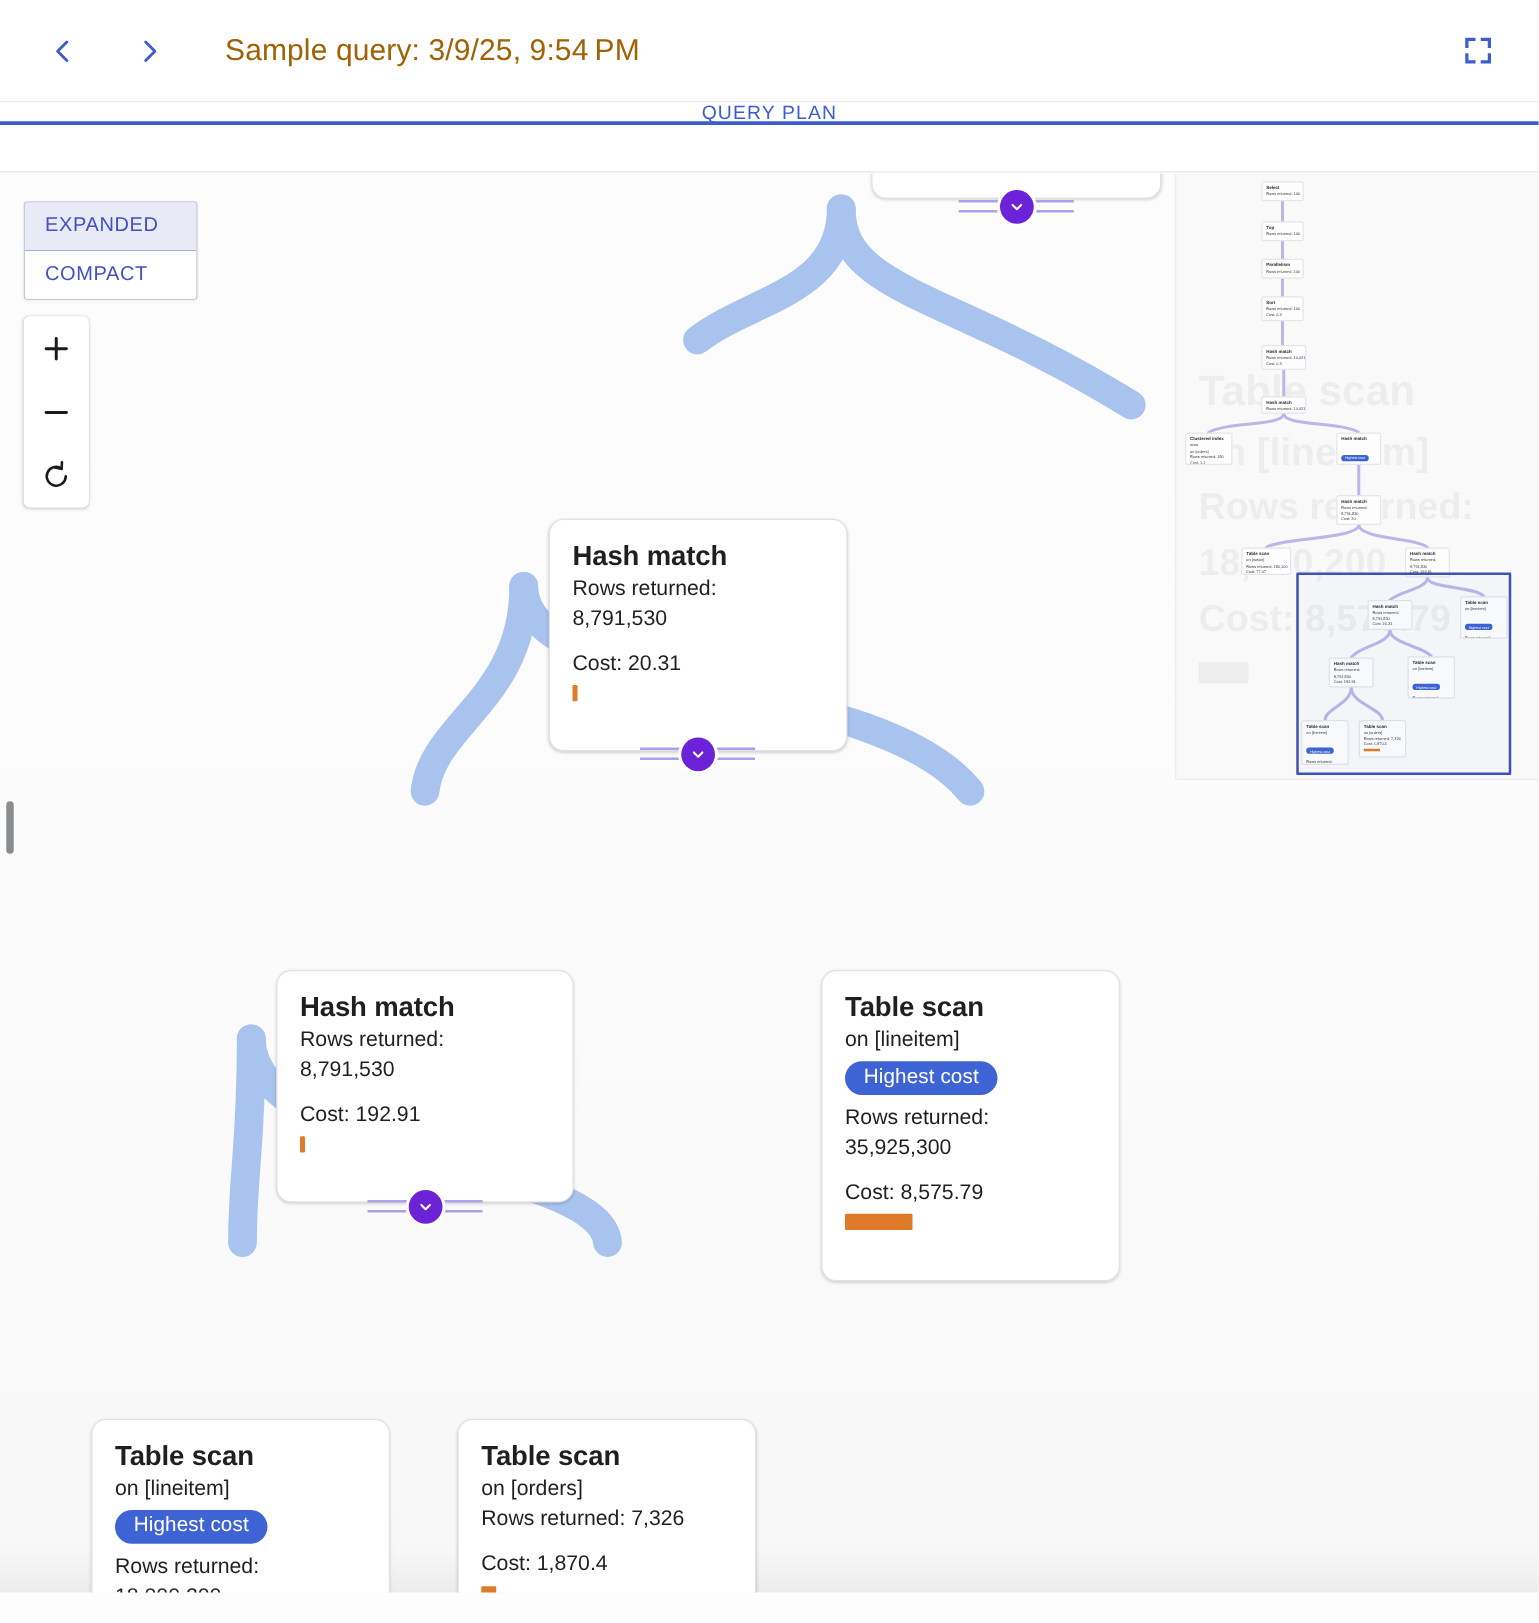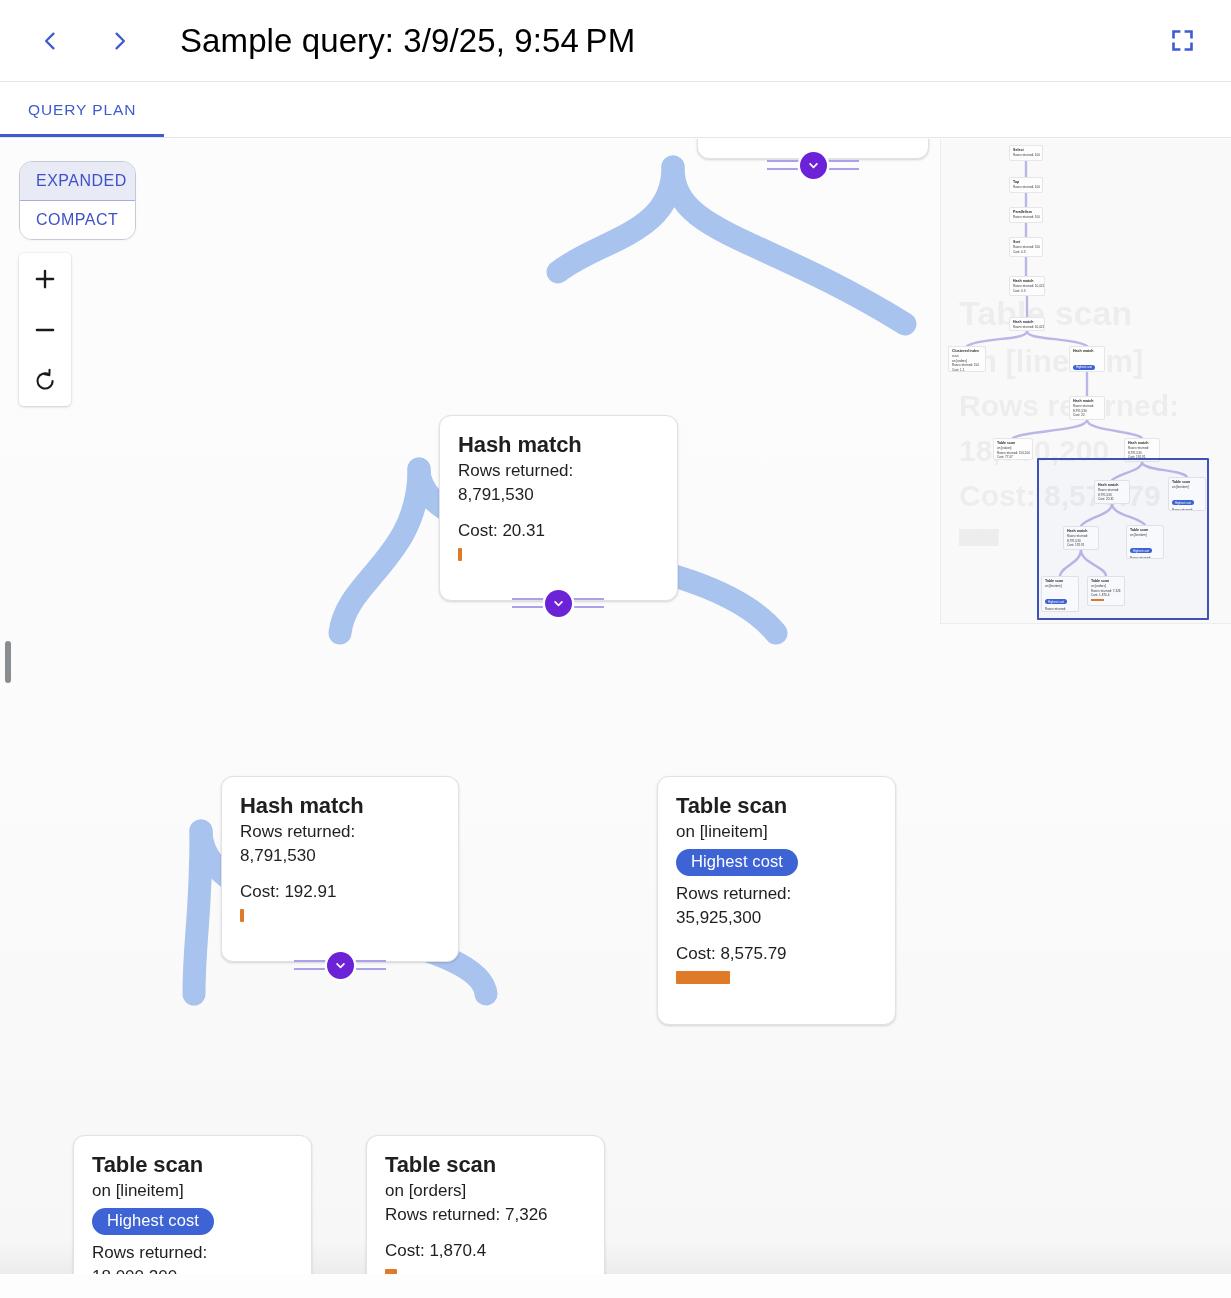--- a/index.html
+++ b/index.html
@@ -36,22 +36,22 @@
     display: flex; align-items: center; justify-content: center;
     border-radius: 50%;
     cursor: pointer;
     background: transparent;
     border: none;
   }
   .nav-btn:first-of-type { margin-left: 26px; }
   .nav-btn svg { display: block; }
   .header-title {
     margin-left: 36px;
-    font-size: 33px;
-    color: #000000;
+    font-size: 24px;
+    color: #a16207;
     font-weight: 400;
     letter-spacing: 0.1px;
     white-space: nowrap;
   }
   .header-spacer { flex: 1; }
   .fullscreen-btn {
     width: 46px; height: 46px;
     margin-right: 26px;
     display: flex; align-items: center; justify-content: center;
     cursor: pointer;
@@ -60,20 +60,21 @@
 
   
   .tabs {
     position: absolute;
     left: 0; top: 82px;
     width: 1231px; height: 56px;
     background: #ffffff;
     border-bottom: 1px solid #e6e6e6;
     display: flex;
     align-items: stretch;
+    flex-direction: column;
   }
   .tab {
     display: flex;
     align-items: center;
     justify-content: center;
     padding: 0 28px;
     font-size: 15.5px;
     letter-spacing: 0.9px;
     color: #5f6368;
     cursor: pointer;
@@ -115,24 +116,24 @@
     width: 6px; height: 42px;
     background: #8a8d8f;
     border-radius: 3px;
     cursor: grab;
   }
 
   
   .mode-toggle {
     position: absolute;
     left: 19px; top: 22px;
-    width: 117px;
+    width: 139px;
     background: #ffffff;
     border: 1px solid #c9c9d6;
-    border-radius: 13px;
+    border-radius: 3px;
     overflow: hidden;
     box-shadow: 0 1px 2px rgba(0,0,0,0.04);
   }
   .mode-btn {
     display: block;
     width: 100%;
     padding: 10px 0 10px 16px;
     text-align: left;
     font-size: 16px;
     letter-spacing: 0.5px;

